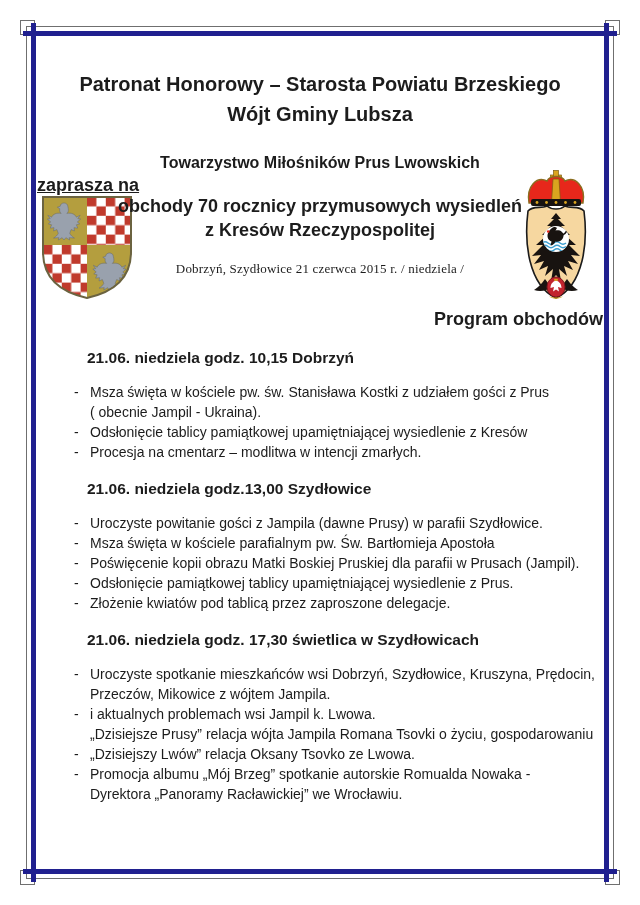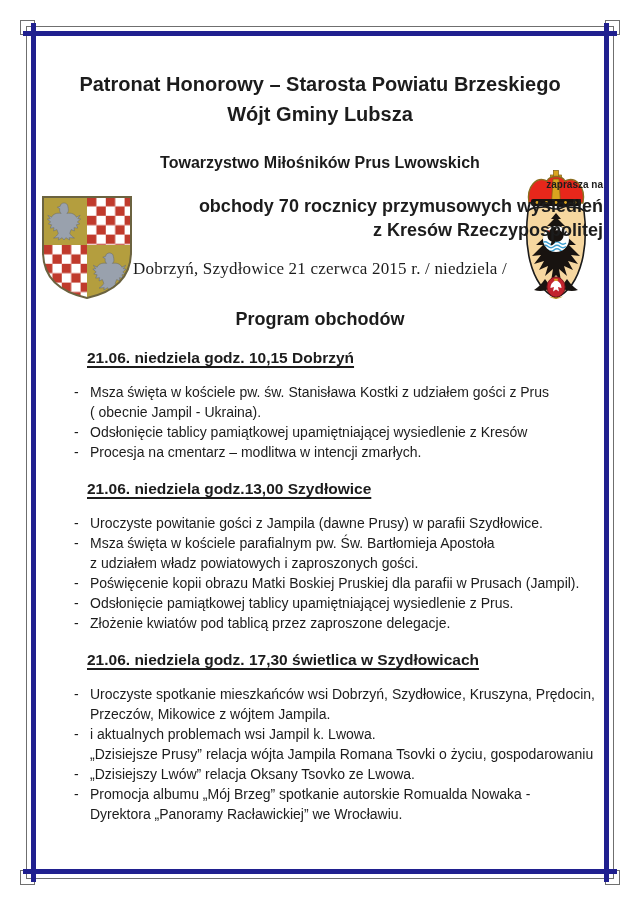--- a/index.html
+++ b/index.html
@@ -25,26 +25,26 @@
   .stub.h{width:14px;height:5px}.stub.v{width:5px;height:14px}
   .stub.tl-h{left:23px;top:31px}.stub.tl-v{left:31px;top:23px}
   .stub.tr-h{right:23px;top:31px}.stub.tr-v{right:31px;top:23px}
   .stub.bl-h{left:23px;bottom:31px}.stub.bl-v{left:31px;bottom:23px}
   .stub.br-h{right:23px;bottom:31px}.stub.br-v{right:31px;bottom:23px}
 
   
   .content{position:absolute;left:37px;top:37px;width:566px;}
   .patronage{margin-top:32px;text-align:center;font-size:20px;font-weight:bold;line-height:30px;}
   .org{margin-top:21px;text-align:center;font-size:16px;font-weight:bold;line-height:26px;}
-  .invite{text-align:right;font-size:10px;font-weight:bold;line-height:18px;}
-  .event{text-align:right;font-size:18px;font-weight:bold;line-height:24px;}
-  .dateline{margin-top:13px;text-align:center;font-family:"Liberation Serif","DejaVu Serif",serif;font-size:17px;line-height:28px;letter-spacing:.2px;}
-  .program-title{margin-top:24px;text-align:center;font-size:18px;font-weight:bold;line-height:24px;}
+  .invite{text-align:left;font-size:18px;font-weight:bold;line-height:18px;text-decoration:underline;}
+  .event{text-align:center;font-size:18px;font-weight:bold;line-height:24px;}
+  .dateline{margin-top:13px;text-align:center;font-family:"Liberation Serif","DejaVu Serif",serif;font-size:13px;line-height:28px;letter-spacing:.2px;}
+  .program-title{margin-top:24px;text-align:right;font-size:18px;font-weight:bold;line-height:24px;}
   .section-heading{margin:16px 0 0 50px;font-size:15.5px;font-weight:bold;line-height:21px;
-    text-decoration:underline;text-decoration-thickness:2px;text-underline-offset:3px;}
+    text-decoration-thickness:2px;text-underline-offset:3px;}
   .section-heading.s3{}
   .items{margin:14px 0 0 36px;font-size:14px;line-height:20px;}
   .item{position:relative;padding-left:17px;}
   .item .dash{position:absolute;left:1px;top:0;}
 
   
   .crest-left{position:absolute;left:40px;top:194px;width:94px;height:108px;}
   .crest-right{position:absolute;left:521px;top:169px;width:70px;height:134px;}
 </style>
 </head>
@@ -181,21 +181,20 @@
 
     <div class="section-heading">21.06. niedziela godz.13,00 Szydłowice</div>
     <div class="items">
       <div class="item">
         <span class="dash">-</span>
         <div>Uroczyste powitanie gości z Jampila (dawne Prusy) w parafii Szydłowice.</div>
       </div>
       <div class="item">
         <span class="dash">-</span>
         <div>Msza święta w kościele parafialnym  pw. Św. Bartłomieja Apostoła</div>
-        <div>z udziałem władz powiatowych i zaproszonych gości.</div>
       </div>
       <div class="item">
         <span class="dash">-</span>
         <div>Poświęcenie kopii obrazu Matki Boskiej Pruskiej dla parafii w Prusach (Jampil).</div>
       </div>
       <div class="item">
         <span class="dash">-</span>
         <div>Odsłonięcie pamiątkowej tablicy upamiętniającej wysiedlenie z Prus.</div>
       </div>
       <div class="item">

